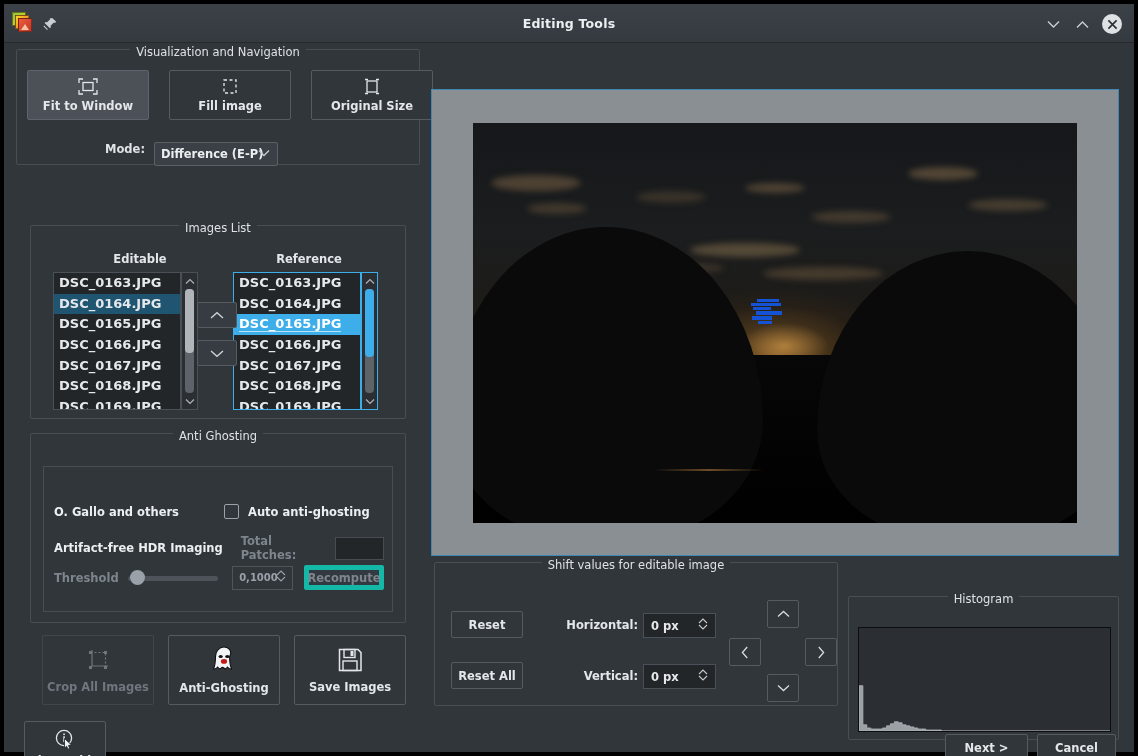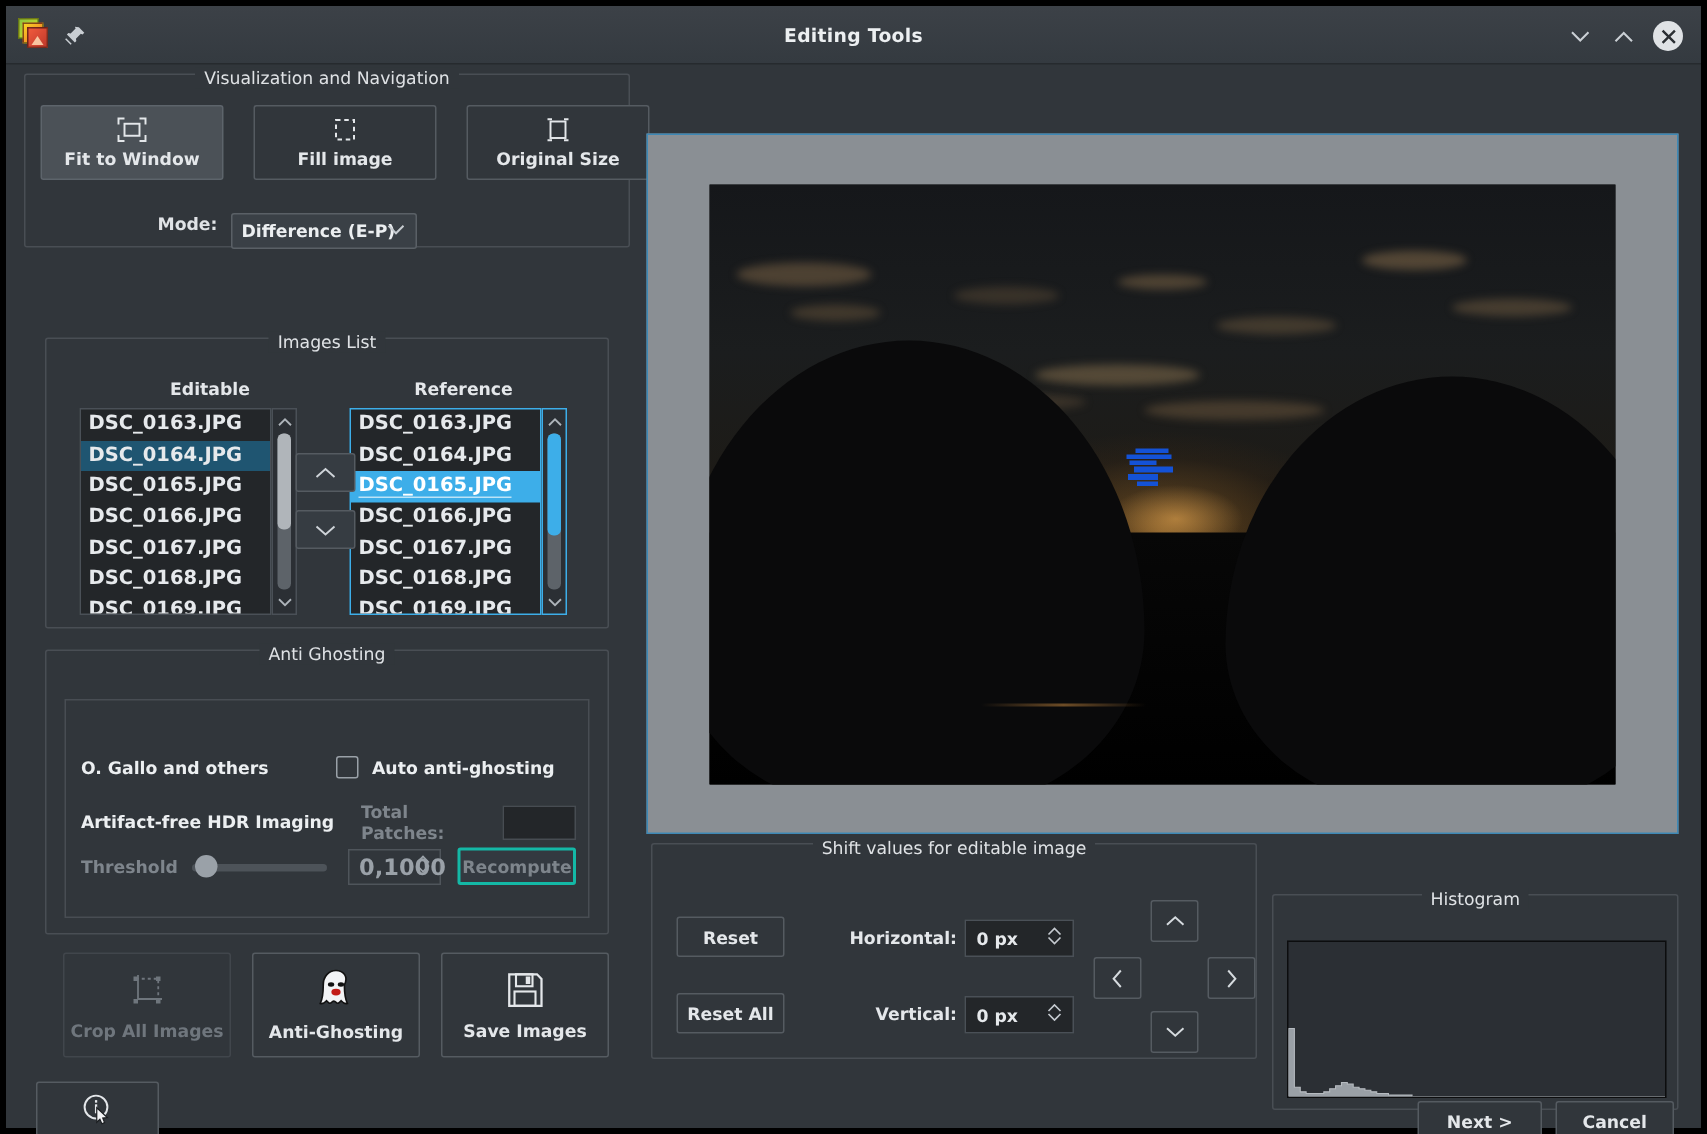--- a/index.html
+++ b/index.html
@@ -125,24 +125,24 @@
 
   .tp-box { width: 51px; height: 23px; background: #232629; border: 1px solid #474c52; }
 
   .slider { position: relative; width: 90px; height: 16px; margin-left: 12px; }
   .slider-track { position: absolute; top: 6px; left: 0; width: 90px; height: 5px;
                   background: #4d5359; border-radius: 3px; }
   .slider-knob { position: absolute; top: 0; left: 2px; width: 15px; height: 15px;
                  border-radius: 50%; background: #9aa1a8; }
   .spin { width: 62px; height: 24px; background: #31363b; border: 1px solid #4f555b;
           display: flex; align-items: center; padding-left: 6px; position: relative;
-          font-size: 15px; font-weight: bold; color: #9aa1a8; }
+          font-size: 10px; font-weight: bold; color: #9aa1a8; }
   .spin .arrows { position: absolute; right: 6px; top: 3px; display: flex; flex-direction: column;
                   line-height: 8px; font-size: 8px; color: #9aa1a8; }
-  .recompute { width: 80px; height: 25px; border: 2px solid #14b8a6; border-radius: 2px;
+  .recompute { width: 80px; height: 25px; border: 5px solid #14b8a6; border-radius: 2px;
                background: #333940; display: flex; align-items: center; justify-content: center;
                font-size: 11.5px; font-weight: bold; color: #7e858c; }
 
   
   .actions { position: absolute; left: 38px; top: 592px; display: flex; gap: 14px; }
   .abtn { width: 112px; height: 70px; border: 1px solid #555b61; border-radius: 2px;
           background: #31363b; display: flex; flex-direction: column; align-items: center;
           justify-content: center; gap: 6px; font-size: 11.5px; font-weight: bold; color: #e4e7ea; }
   .abtn.disabled { border-color: #41464c; color: #6f767d; }
 

